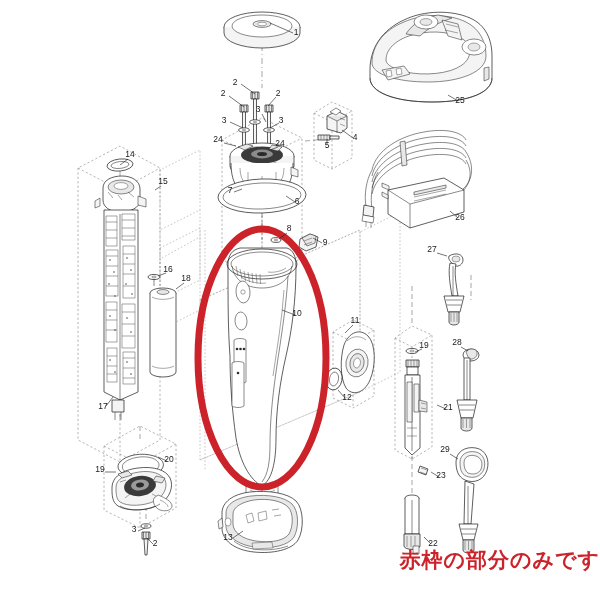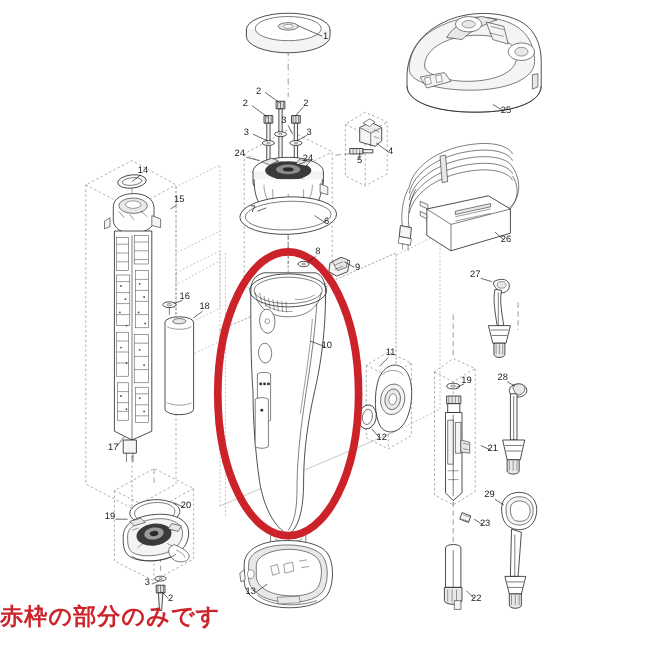--- a/index.html
+++ b/index.html
@@ -6,21 +6,21 @@
   html,body{margin:0;padding:0;background:#ffffff;}
   body{
     width:600px;height:600px;overflow:hidden;
     font-family:"Liberation Sans","DejaVu Sans",sans-serif;
     position:relative;
   }
   #stage{position:absolute;left:0;top:0;width:600px;height:600px;}
   svg.layer{position:absolute;left:0;top:0;width:600px;height:600px;}
   .caption{
     position:absolute;left:0;right:0;
-    text-align:left;
+    text-align:right;
     font-size:21px;
     font-weight:700;
     letter-spacing:1px;
     white-space:nowrap;
   }
   .callout{
     font-family:"Liberation Sans","DejaVu Sans",sans-serif;
     font-size:8.5px;
     fill:#1a1a1a;
   }

